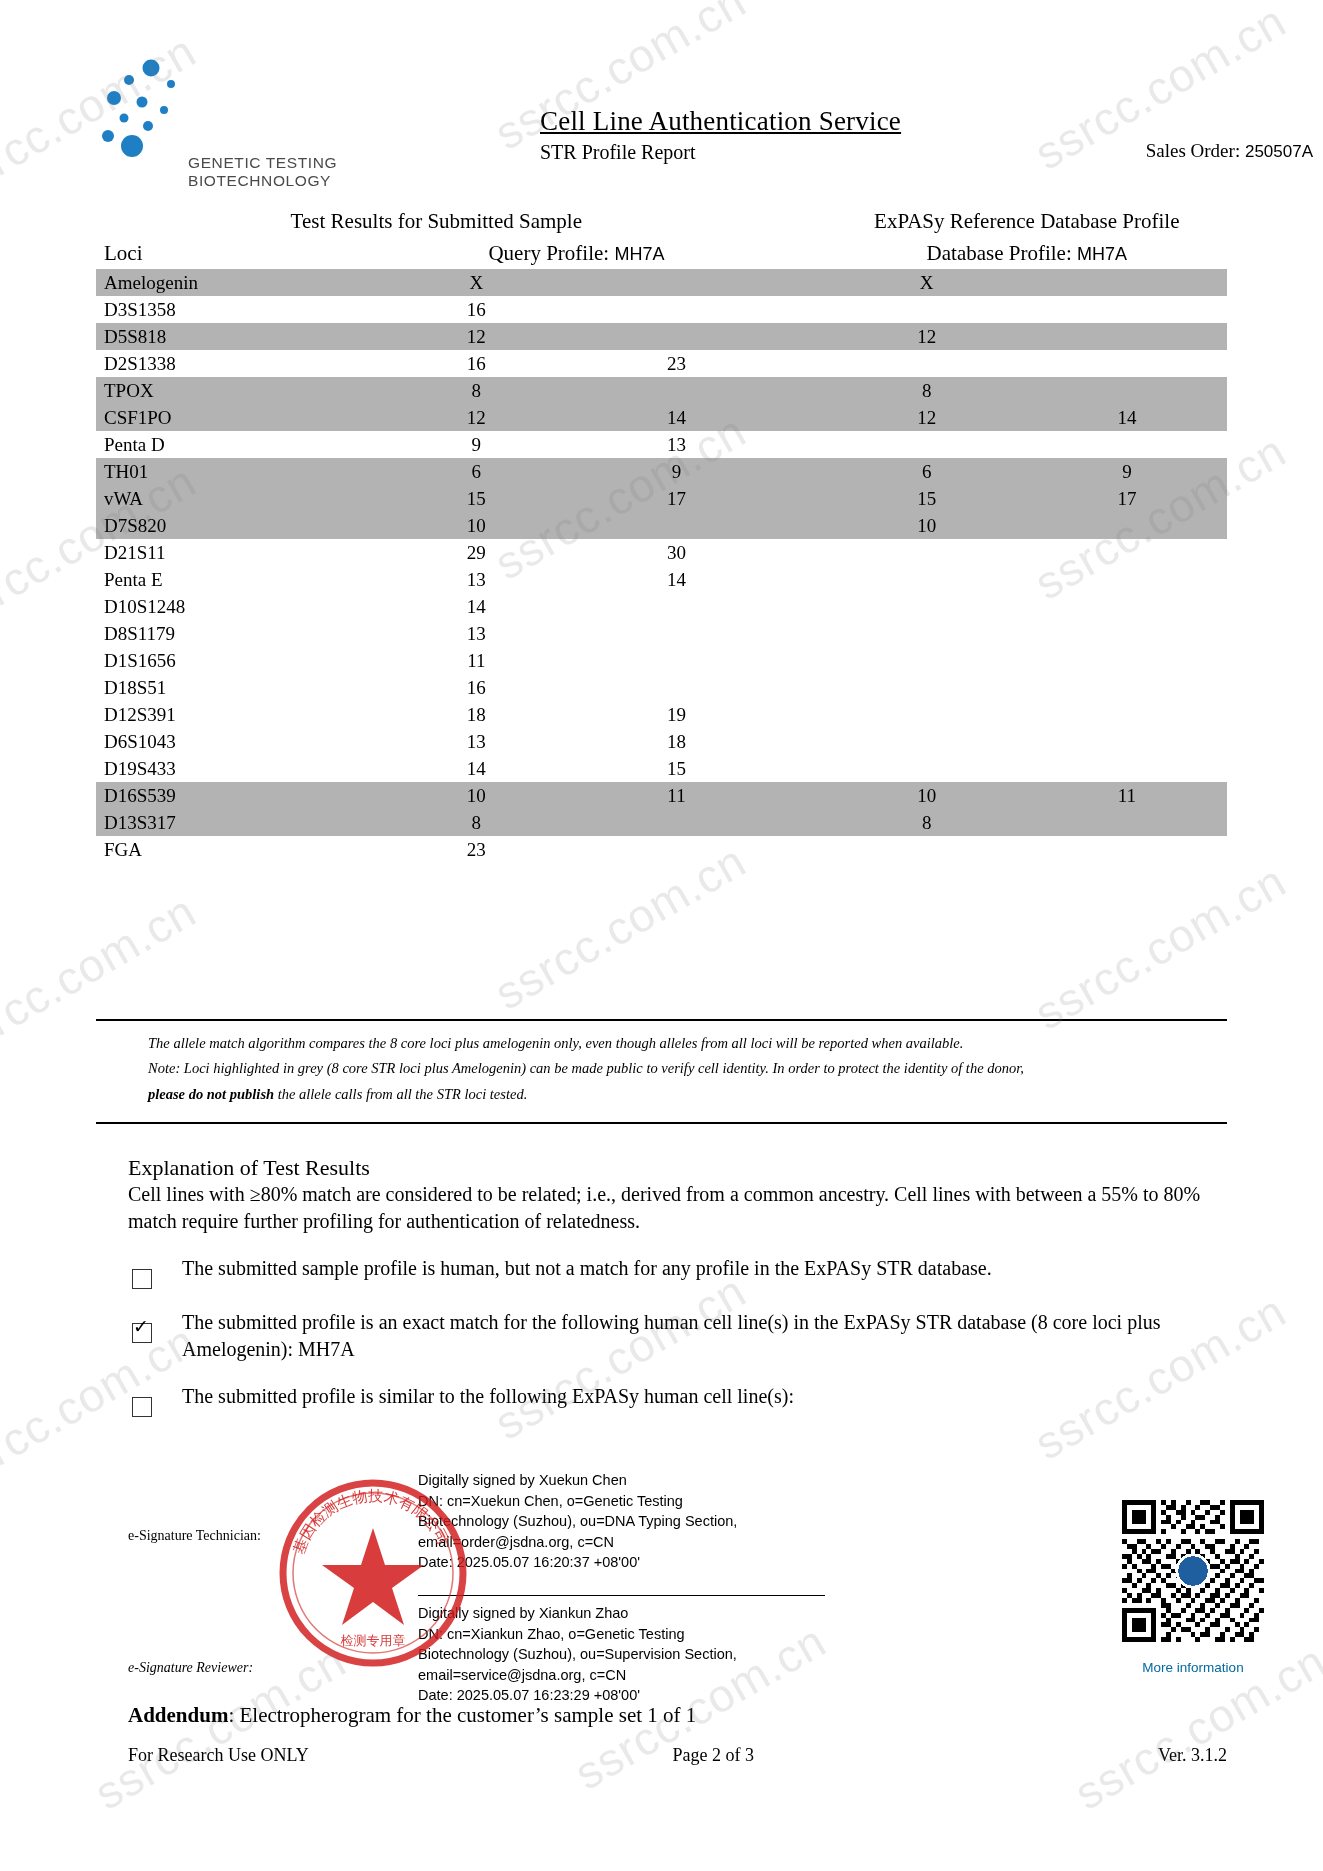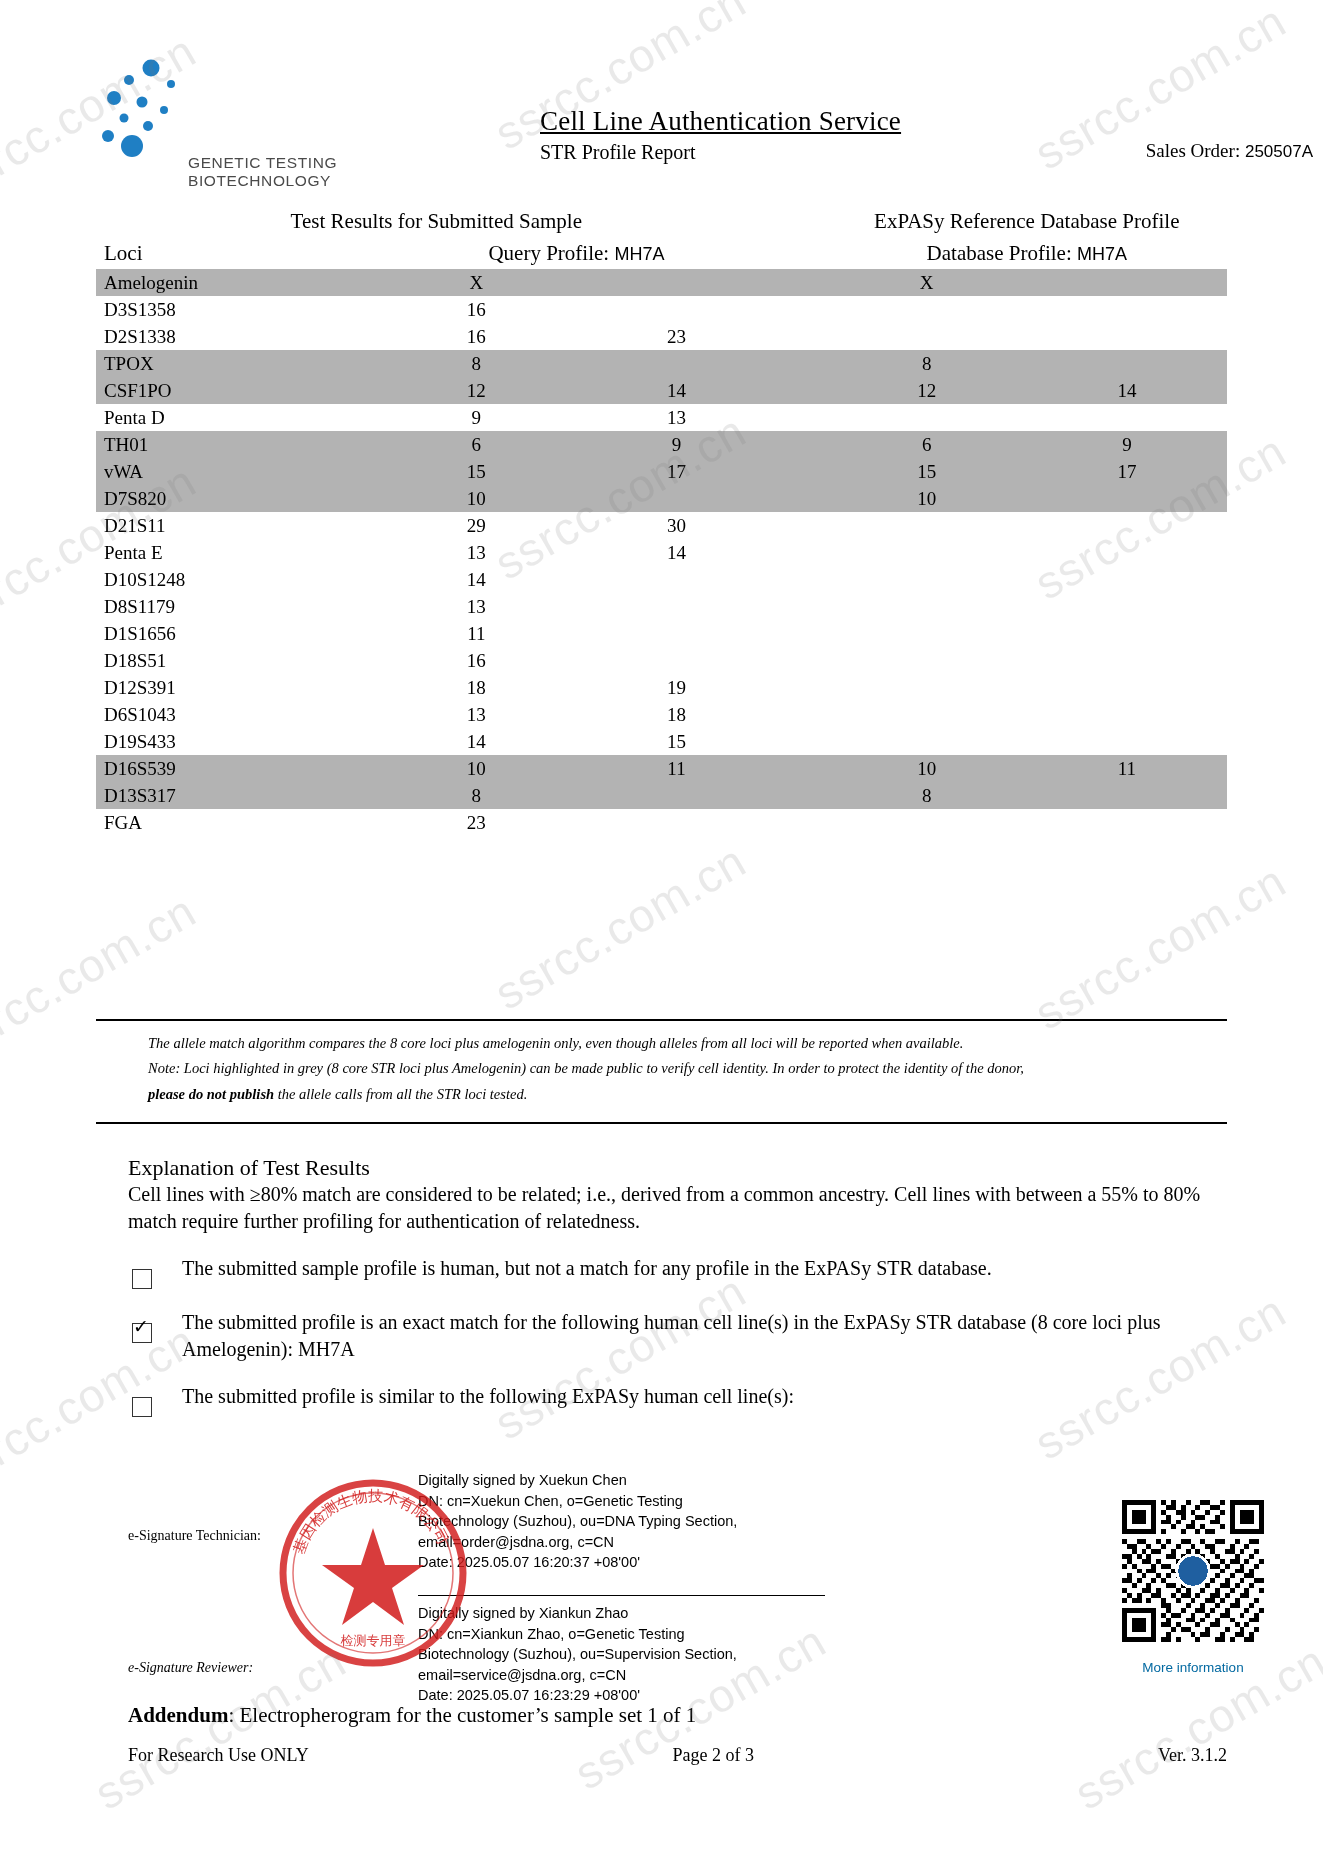--- a/index.html
+++ b/index.html
@@ -347,20 +347,28 @@
             <td class="vline"></td>
             <td class="c-d1">X</td>
             <td class="c-d2"></td>
           </tr>
           <tr class="row">
             <td class="c-loci">D3S1358</td>
             <td class="c-a1">16</td>
             <td class="c-a2"></td>
             <td class="vline"></td>
             <td class="c-d1"></td>
+            <td class="c-d2"></td>
+          </tr>
+          <tr class="row grey">
+            <td class="c-loci">D5S818</td>
+            <td class="c-a1">12</td>
+            <td class="c-a2"></td>
+            <td class="vline"></td>
+            <td class="c-d1">12</td>
             <td class="c-d2"></td>
           </tr>
           <tr class="row">
             <td class="c-loci">D2S1338</td>
             <td class="c-a1">16</td>
             <td class="c-a2">23</td>
             <td class="vline"></td>
             <td class="c-d1"></td>
             <td class="c-d2"></td>
           </tr>

